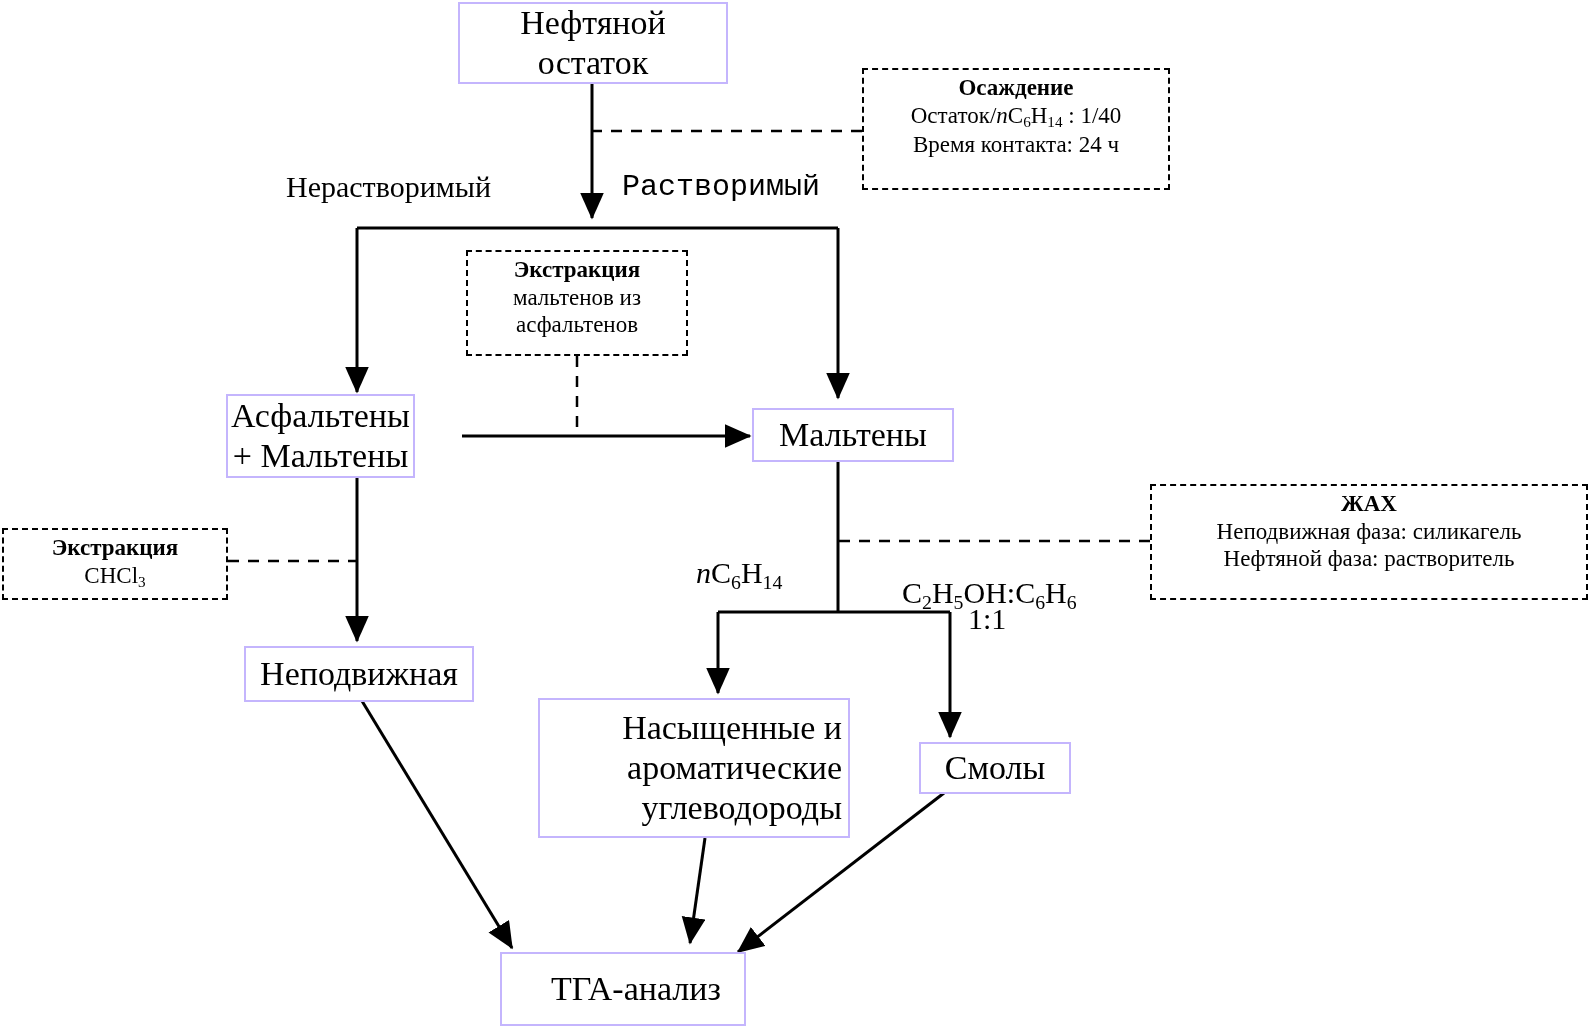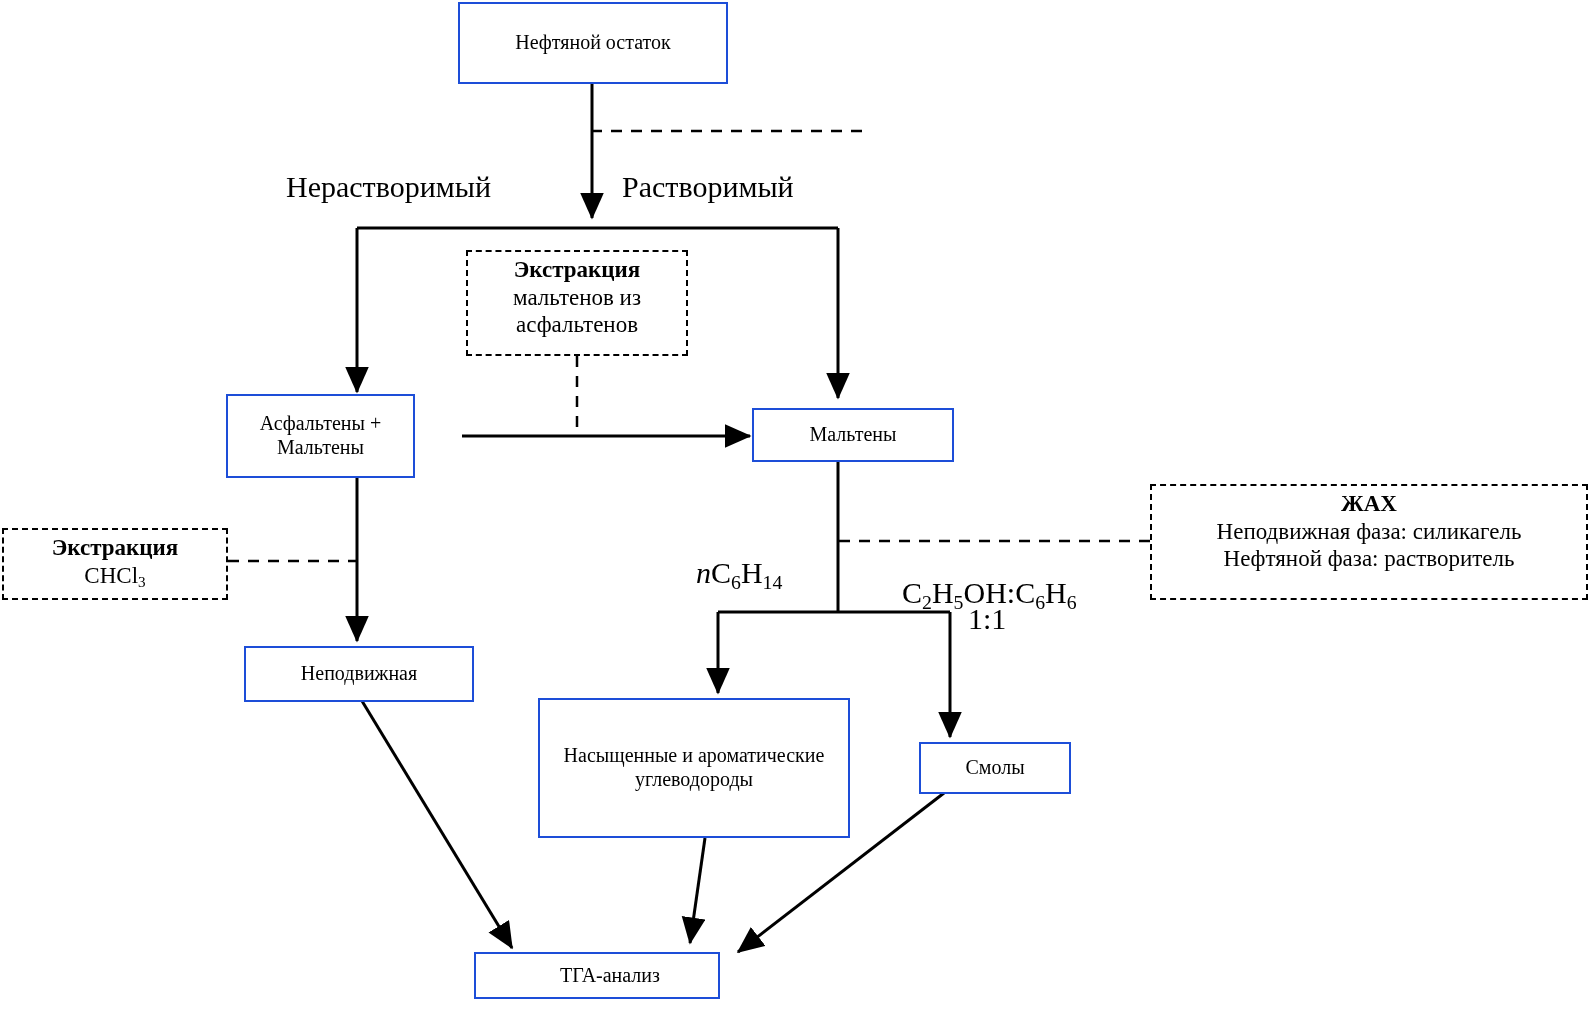--- a/index.html
+++ b/index.html
@@ -21,28 +21,28 @@
   #edges {
     position: absolute;
     left: 0;
     top: 0;
     width: 1591px;
     height: 1033px;
   }
   .node {
     position: absolute;
     box-sizing: border-box;
-    border: 2px solid #1d4ed8;
+    border: 2px solid #c4b5fd;
     background: #ffffff;
     display: flex;
     align-items: center;
     justify-content: center;
     text-align: center;
     line-height: 1.18;
-    font-size: 20px;
+    font-size: 34px;
     padding: 2px 6px;
   }
   .note {
     position: absolute;
     box-sizing: border-box;
     border: 2px dashed #000000;
     background: #ffffff;
     text-align: center;
     line-height: 1.2;
     font-size: 23px;
@@ -128,53 +128,58 @@
   </div>
 
   <div class="node" style="left:752px; top:408px; width:202px; height:54px;">
     <span>Мальтены</span>
   </div>
 
   <div class="node" style="left:244px; top:646px; width:230px; height:56px;">
     <span>Неподвижная</span>
   </div>
 
-  <div class="node" style="left:538px; top:698px; width:312px; height:140px;">
+  <div class="node" style="left:538px; top:698px; width:312px; height:140px;text-align:right;">
     <span>Насыщенные и ароматические углеводороды</span>
   </div>
 
   <div class="node" style="left:876px; top:742px; width:152px; height:52px;margin-left:43px;">
     <span>Смолы</span>
   </div>
 
-  <div class="node" style="left:474px; top:952px; width:246px; height:47px;padding-left:32px;">
+  <div class="node" style="left:500px; top:952px; width:246px; height:74px;padding-left:32px;">
     <span>ТГА-анализ</span>
   </div>
 
+  <div class="note" style="left:862px; top:68px; width:308px; height:122px;">
+    <span class="ttl">Осаждение</span>
+    <span class="ln"><span>Остаток/</span><span class="ital">n</span><span>C</span><sub>6</sub><span>H</span><sub>14</sub><span> : 1/40</span></span>
+    <span class="ln">Время контакта: 24 ч</span>
+  </div>
 
   <div class="note" style="left:466px; top:250px; width:222px; height:106px;">
     <span class="ttl">Экстракция</span>
     <span class="ln">мальтенов из</span>
     <span class="ln">асфальтенов</span>
   </div>
 
   <div class="note" style="left:2px; top:528px; width:226px; height:72px;">
     <span class="ttl">Экстракция</span>
     <span class="ln"><span>CHCl</span><sub>3</sub></span>
   </div>
 
   <div class="note" style="left:1150px; top:484px; width:438px; height:116px;">
     <span class="ttl">ЖАХ</span>
     <span class="ln">Неподвижная фаза: силикагель</span>
     <span class="ln">Нефтяной фаза: растворитель</span>
   </div>
 
   <div class="label" style="left:286px; top:170px;">Нерастворимый</div>
 
-  <div class="label" style="left:622px; top:170px;">Растворимый</div>
+  <div class="label" style="left:622px; top:170px;font-family:Liberation Mono, monospace;">Растворимый</div>
 
   <div class="label" style="left:696px; top:556px;"><span class="ital">n</span><span>C</span><sub>6</sub><span>H</span><sub>14</sub></div>
 
   <div class="label" style="left:902px; top:576px;"><span>C</span><sub>2</sub><span>H</span><sub>5</sub><span>OH:C</span><sub>6</sub><span>H</span><sub>6</sub></div>
 
   <div class="label" style="left:968px; top:602px;">1:1</div>
 
 </div>
 
 </body></html>

